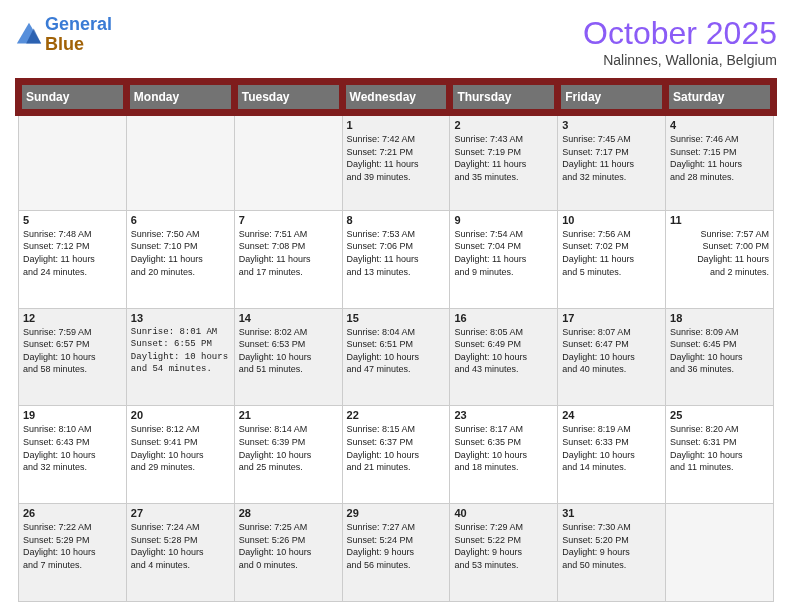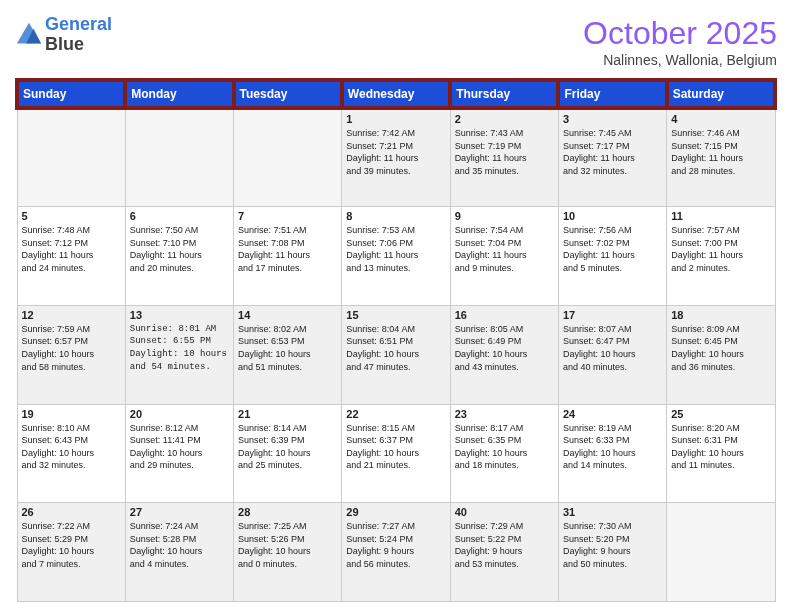--- a/index.html
+++ b/index.html
@@ -55,27 +55,27 @@
       color: #444;
     }
     .calendar {
       flex: 1;
       border: 1px solid #ccc;
       border-collapse: collapse;
       width: 100%;
       table-layout: fixed;
     }
     .calendar th {
-      background-color: #1d4ed8;
+      background-color: #737373;
       color: #fff;
       font-size: 12px;
       font-weight: bold;
       padding: 5px 4px;
       text-align: left;
-      border: 4px solid #7f1d1d;
+      border: 7px solid #7f1d1d;
     }
     .calendar td {
       border: 1px solid #ccc;
       vertical-align: top;
       padding: 3px 4px;
       font-size: 9.5px;
       color: #222;
       background: #fff;
       height: 88px;
     }
@@ -102,21 +102,21 @@
 
 <div class="page">
   <div class="header">
     <div class="logo">
       <svg class="logo-icon" viewBox="0 0 30 30">
         <polygon points="15,2 28,24 2,24" fill="#3a7bd5" opacity="0.85"></polygon>
         <polygon points="20,8 28,24 12,24" fill="#1a4fa0" opacity="0.7"></polygon>
       </svg>
       <div class="logo-text">
         <div><span>General</span></div>
-        <div><span style="color:#404040">Blue</span></div>
+        <div><span style="color:#a16207">Blue</span></div>
       </div>
     </div>
     <div class="title-block">
       <div class="month-title">October 2025</div>
       <div class="location">Nalinnes, Wallonia, Belgium</div>
     </div>
   </div>
 
   <table class="calendar">
     <thead>
@@ -202,21 +202,21 @@
           </td>
           <td>
             <span class="day-num">10</span>
             <div class="day-info" style="white-space: pre-line;">Sunrise: 7:56 AM
 Sunset: 7:02 PM
 Daylight: 11 hours
 and 5 minutes.</div>
           </td>
           <td>
             <span class="day-num">11</span>
-            <div class="day-info" style="white-space: pre-line;">Sunrise: 7:57 AM
+            <div class="day-info" style="white-space: pre-line; text-align: right;">Sunrise: 7:57 AM
 Sunset: 7:00 PM
 Daylight: 11 hours
 and 2 minutes.</div>
           </td>
         </tr>
         <tr>
           <td class="shaded">
             <span class="day-num">12</span>
             <div class="day-info" style="white-space: pre-line;">Sunrise: 7:59 AM
 Sunset: 6:57 PM
@@ -270,21 +270,21 @@
           <td>
             <span class="day-num">19</span>
             <div class="day-info" style="white-space: pre-line;">Sunrise: 8:10 AM
 Sunset: 6:43 PM
 Daylight: 10 hours
 and 32 minutes.</div>
           </td>
           <td>
             <span class="day-num">20</span>
             <div class="day-info" style="white-space: pre-line;">Sunrise: 8:12 AM
-Sunset: 11:41 PM
+Sunset: 9:41 PM
 Daylight: 10 hours
 and 29 minutes.</div>
           </td>
           <td>
             <span class="day-num">21</span>
             <div class="day-info" style="white-space: pre-line;">Sunrise: 8:14 AM
 Sunset: 6:39 PM
 Daylight: 10 hours
 and 25 minutes.</div>
           </td>

